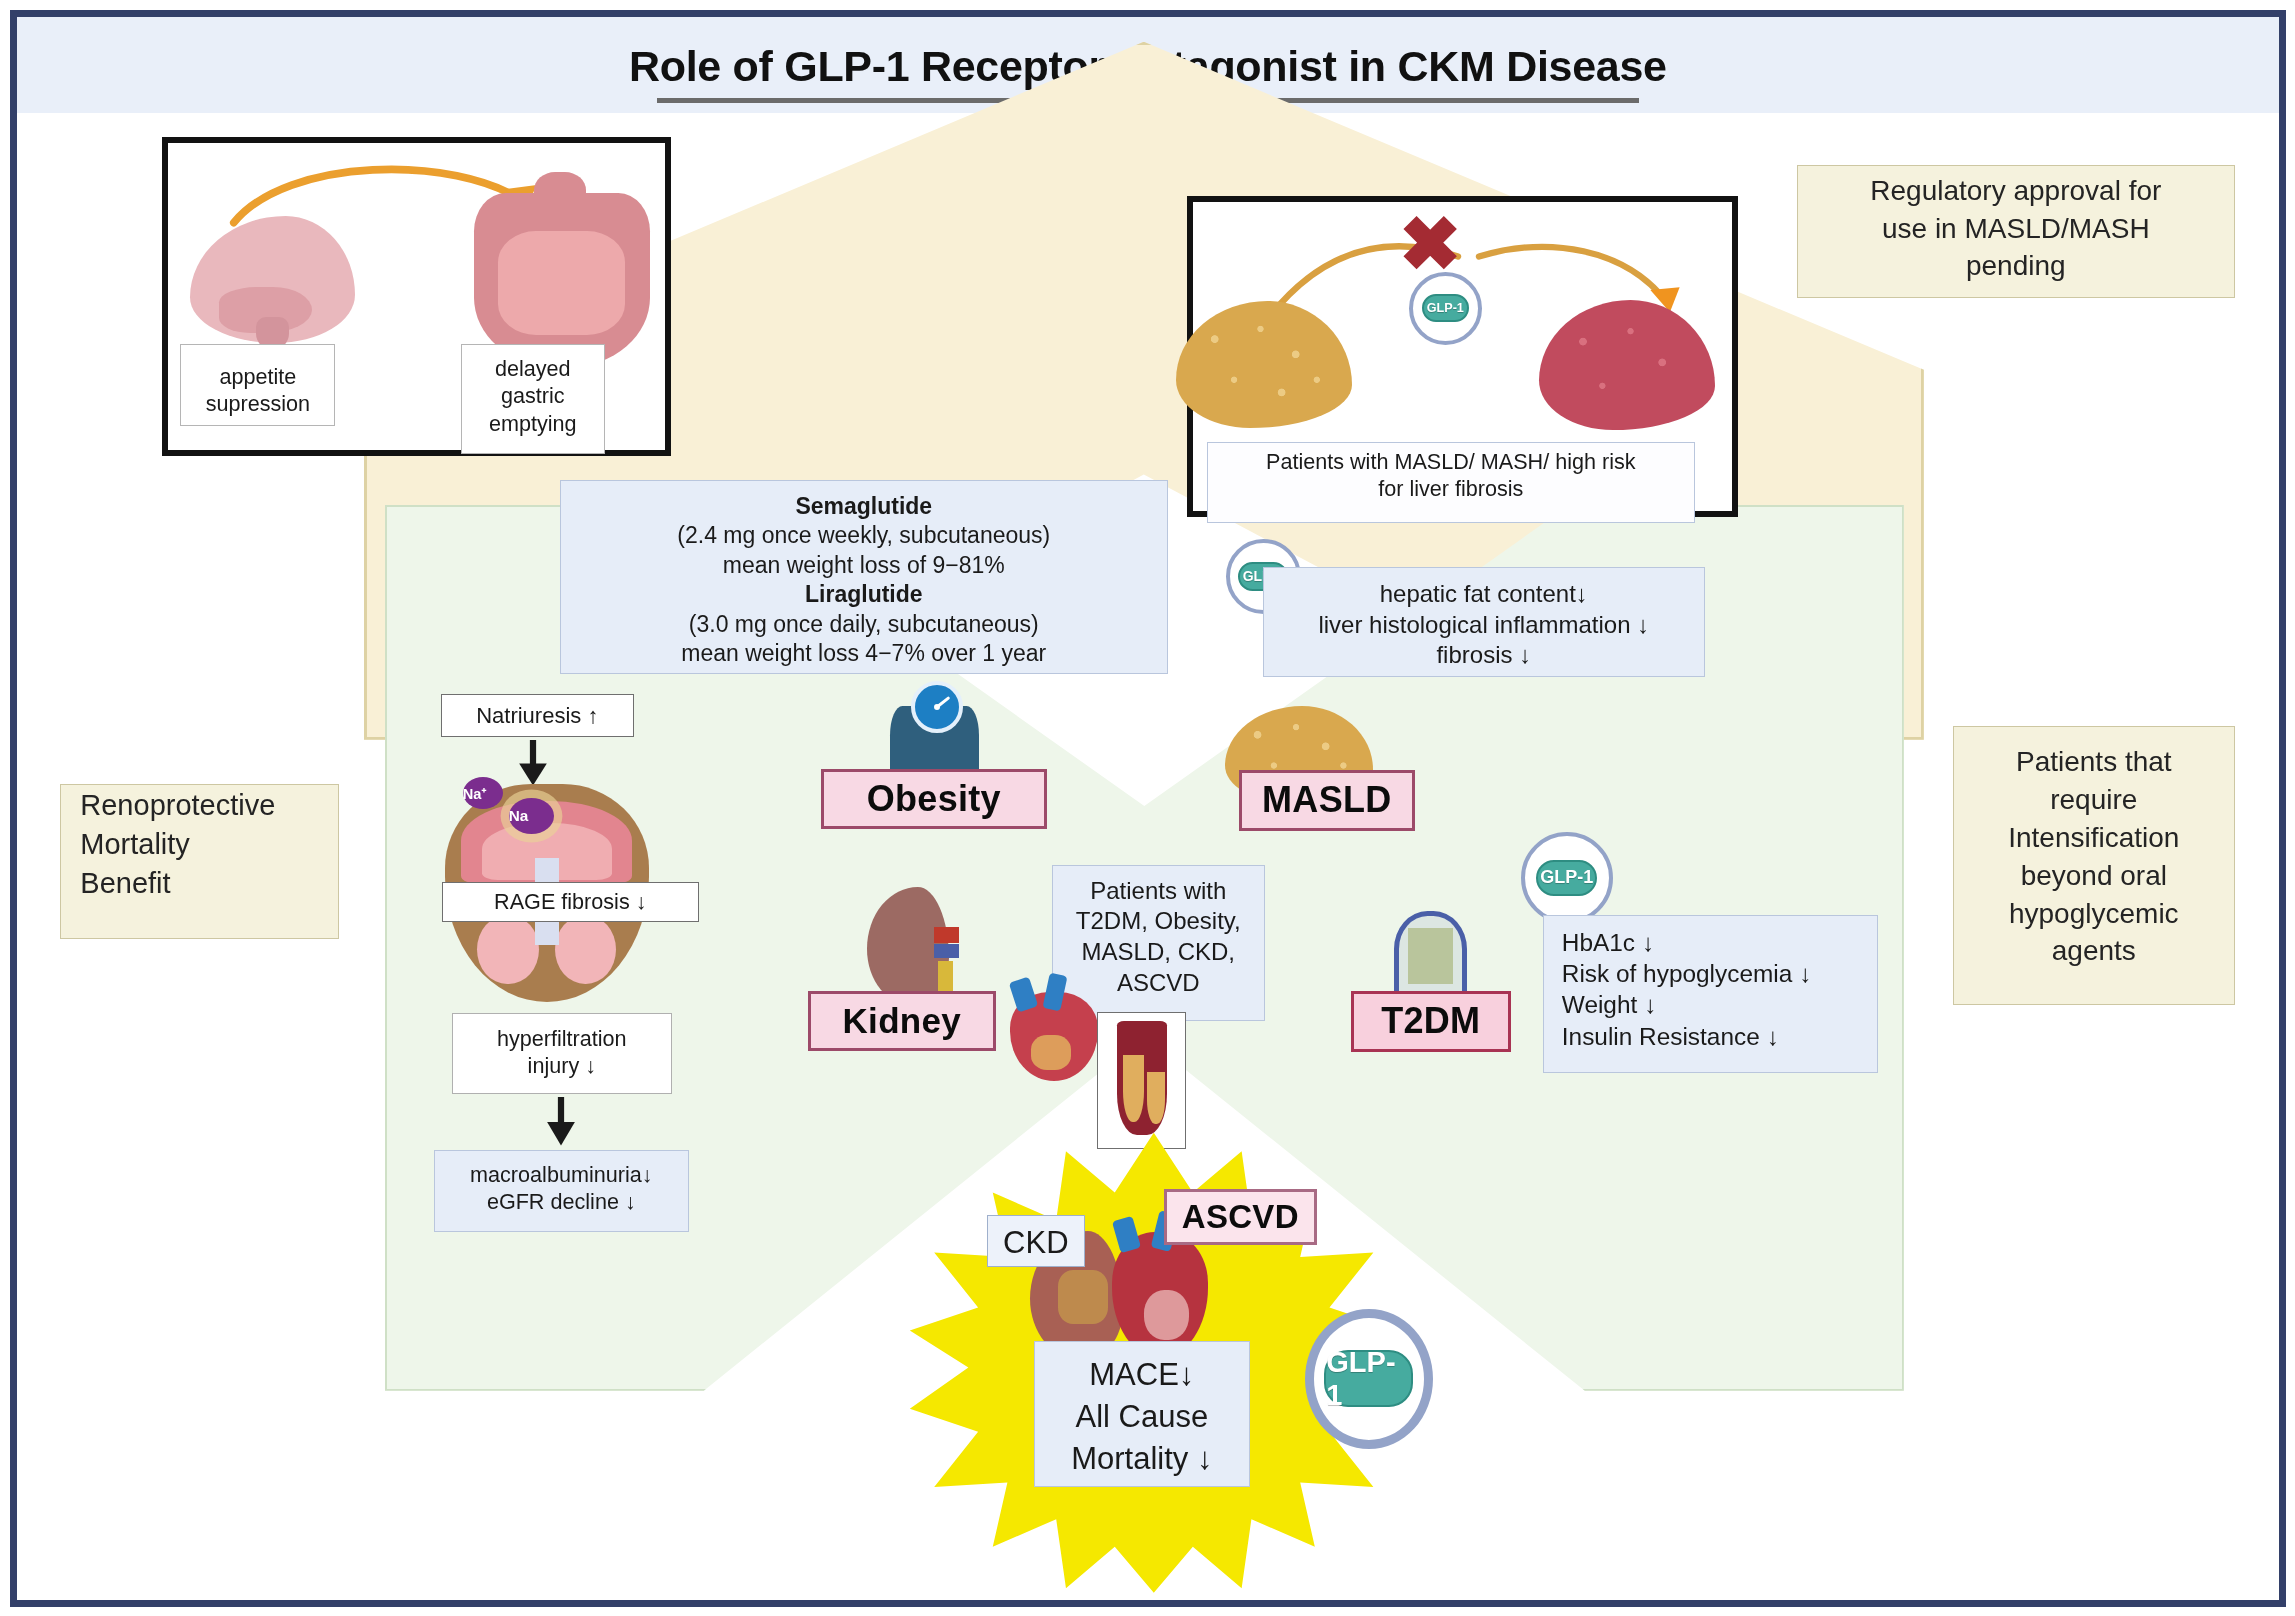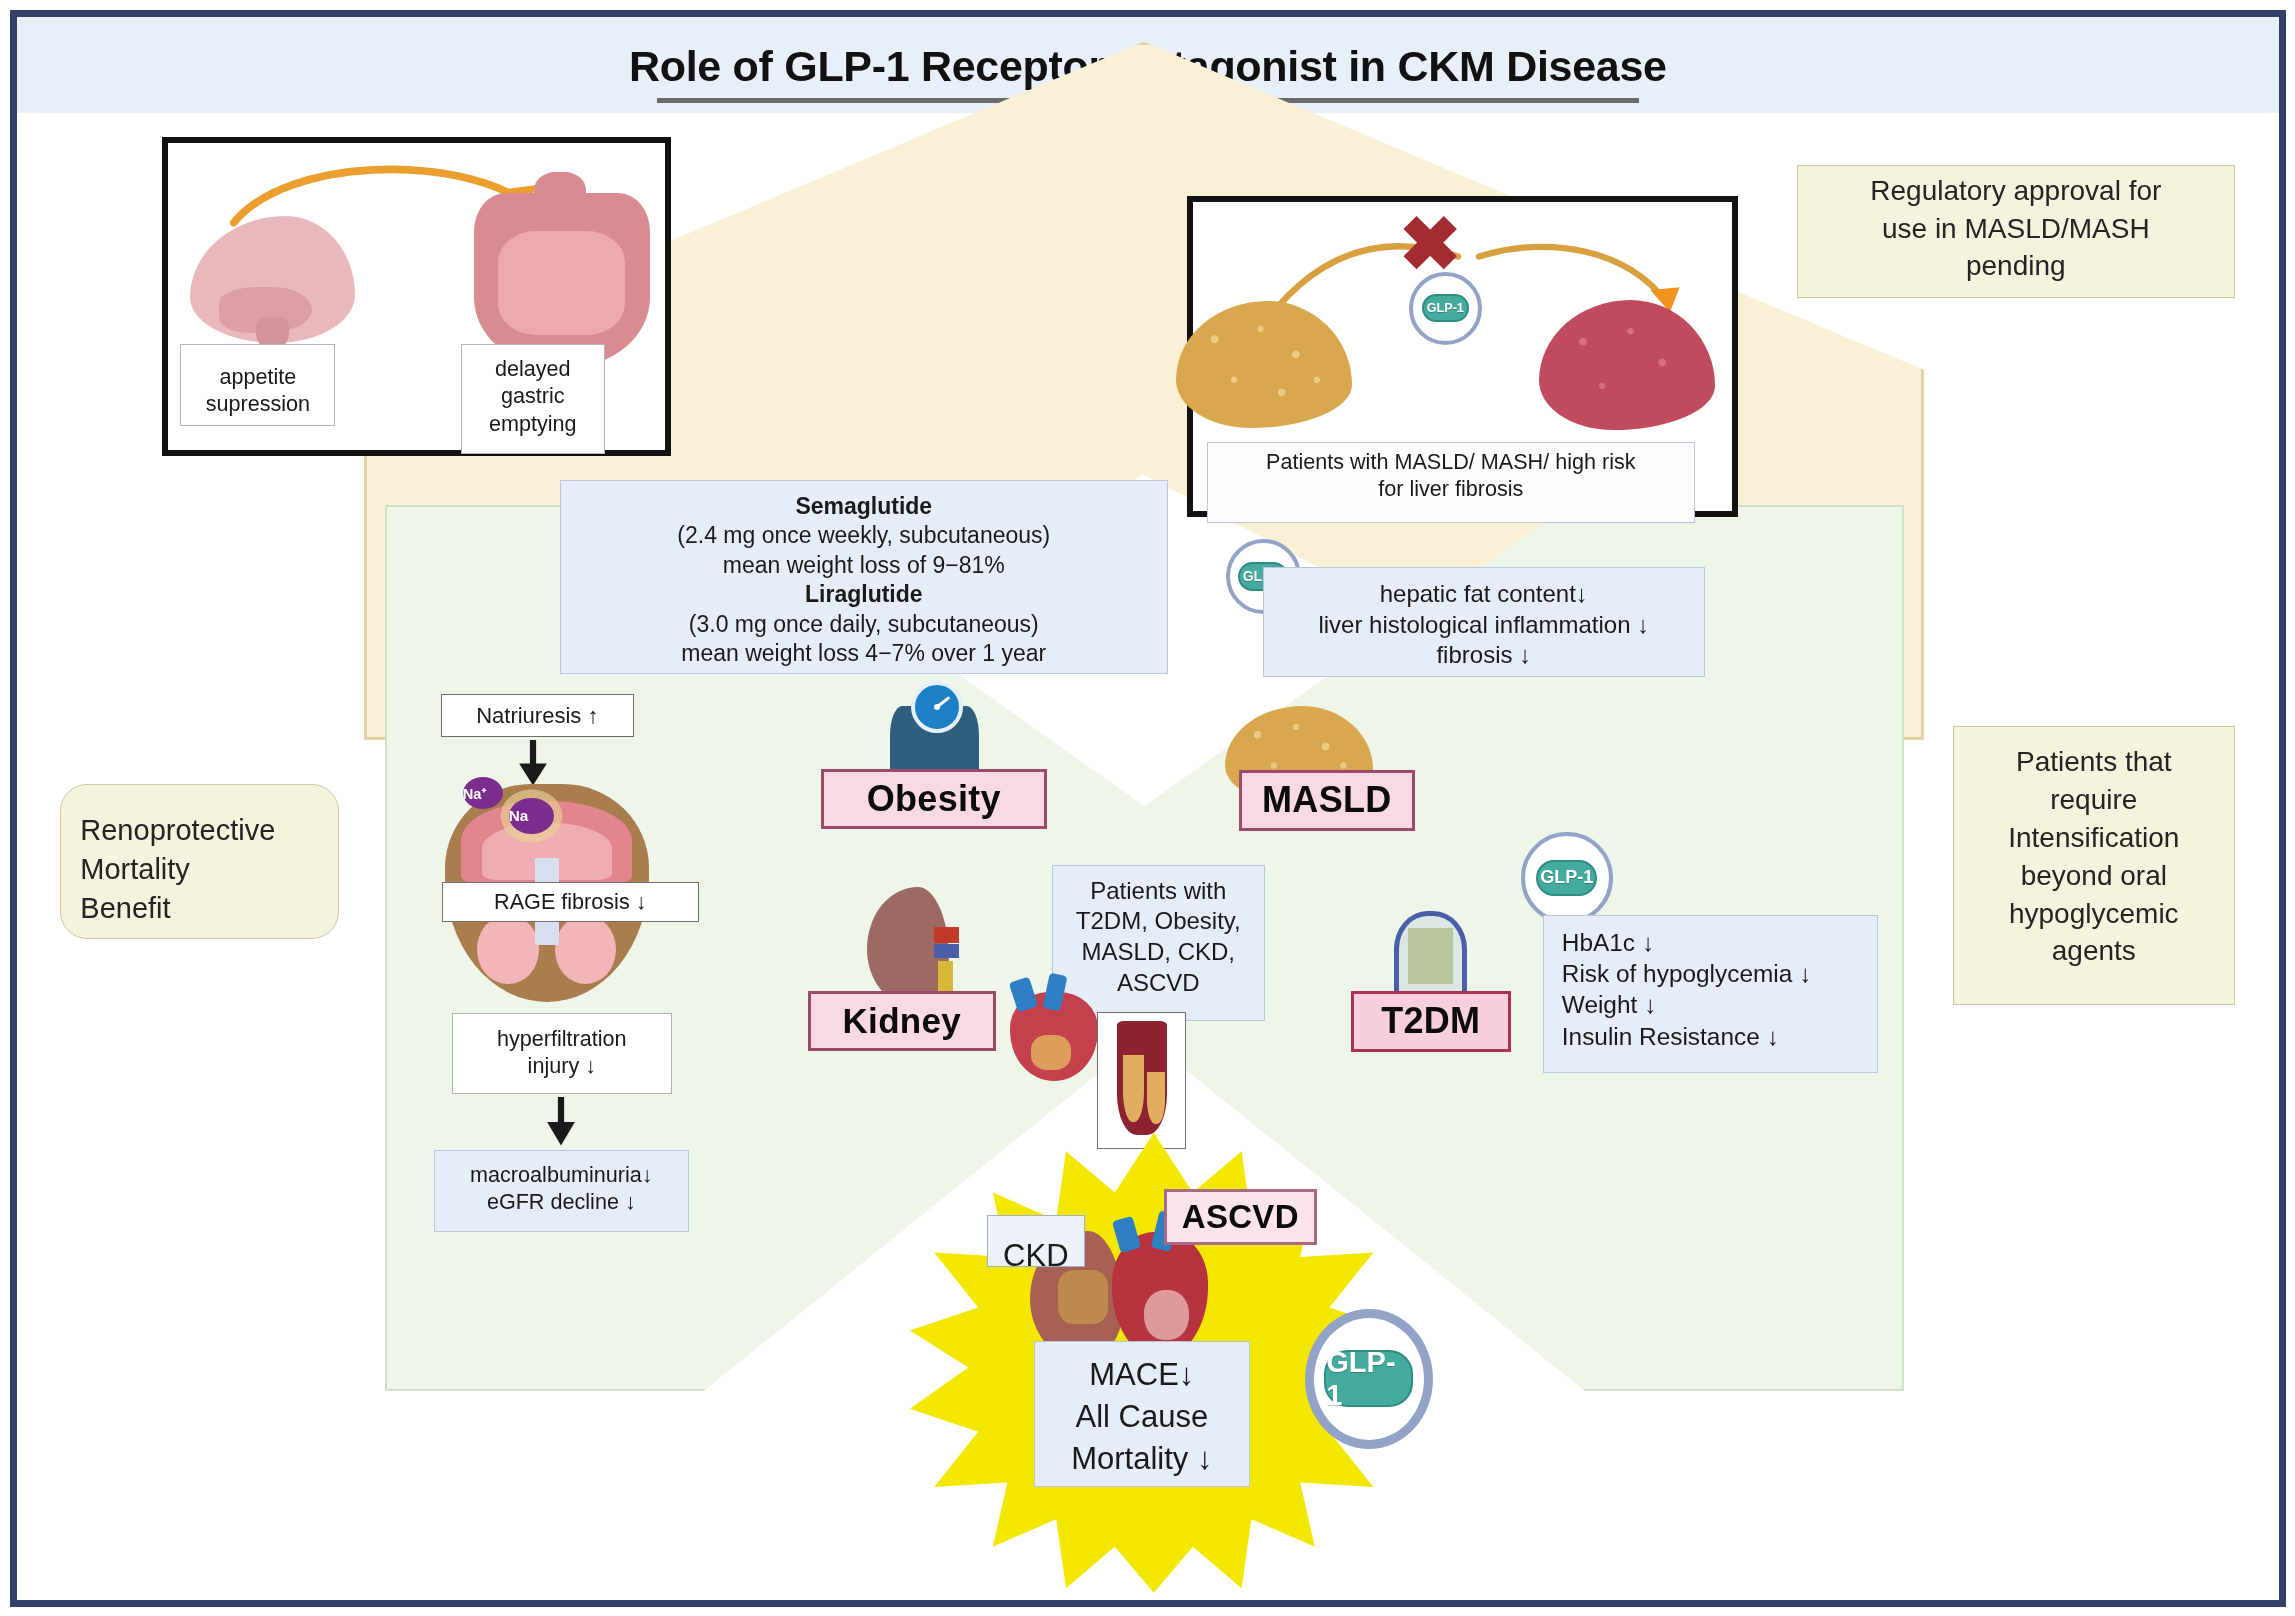--- a/index.html
+++ b/index.html
@@ -260,21 +260,21 @@
 
     <div class="bluebox" style="left:14px; top:222px; width:488px; height:81px; padding-top:5px; font-size:21.6px; background:#fdfdff; border-color:#b9c6dd;margin-top:18px;">
       <span>Patients with MASLD/ MASH/ high risk<br>for liver fibrosis</span>
     </div>
   </div>
 
   <div class="creambox" style="left:1780px; top:148px; width:438px; height:133px; padding-top:6px; font-size:28px;">
     <span>Regulatory approval for<br>use in MASLD/MASH<br>pending</span>
   </div>
 
-  <div class="creambox" style="left:43px; top:767px; width:279px; height:155px; padding-top:26px; font-size:29px; text-align:left; padding-left:19.5px;border-radius:27px;">
+  <div class="creambox" style="left:43px; top:767px; width:279px; height:155px; padding-top:1px; font-size:29px; text-align:left; padding-left:19.5px;">
     <span>Renoprotective<br>Mortality<br>Benefit</span>
   </div>
 
   <div class="creambox" style="left:1936px; top:709px; width:282px; height:279px; padding-top:16.7px; font-size:28px;">
     <span>Patients that<br>require<br>Intensification<br>beyond oral<br>hypoglycemic<br>agents</span>
   </div>
 
   <div class="bluebox" style="left:543px; top:463px; width:608px; height:194px; padding-top:11px; font-size:23px;">
     <span style="font-weight:bold;">Semaglutide</span><br>
     <span>(2.4 mg once weekly, subcutaneous)</span><br>
@@ -403,21 +403,21 @@
     <div style="position:absolute; left:30%; top:30%; width:54%; height:42%;
                 background:#c9a14a; border-radius:30%; opacity:.65;"></div>
   </div>
   <div class="organ heart-shape" style="left:1095px; top:1215px; width:96px; height:126px;
               border-radius:46% 46% 52% 52% / 42% 42% 58% 58%; background:#b6333f;">
     <div style="position:absolute; left:4.2px; top:-14px; width:21px; height:33px; background:#2f7fc4; transform:rotate(-16deg); border-radius:4.2px;"></div>
     <div style="position:absolute; left:43px; top:-19.5px; width:19.5px; height:38px; background:#2f7fc4; transform:rotate(14deg); border-radius:4.2px;"></div>
     <div style="position:absolute; left:34%; top:46%; width:46%; height:40%; background:#e9b3b3; border-radius:46%; opacity:.8;"></div>
   </div>
 
-  <div class="whitebox" style="left:970px; top:1198px; width:98px; height:52px; padding-top:20px; font-size:31px; background:#edf2fa; border-color:#9fb0cc;">
+  <div class="whitebox" style="left:970px; top:1198px; width:98px; height:52px; padding-top:7px; font-size:31px; background:#edf2fa; border-color:#9fb0cc;">
     <span>CKD</span>
   </div>
   <div class="organtag light" style="left:1147px; top:1172px; width:153px; height:56px; font-size:33px;">
     <span>ASCVD</span>
   </div>
 
   <div class="glpring" style="left:1288px; top:1292px; width:128px; height:140px; border-width:9px;">
     <div class="glppill" style="width:89px; height:57px; font-size:29px; border-radius:24px;">GLP-1</div>
   </div>
 

